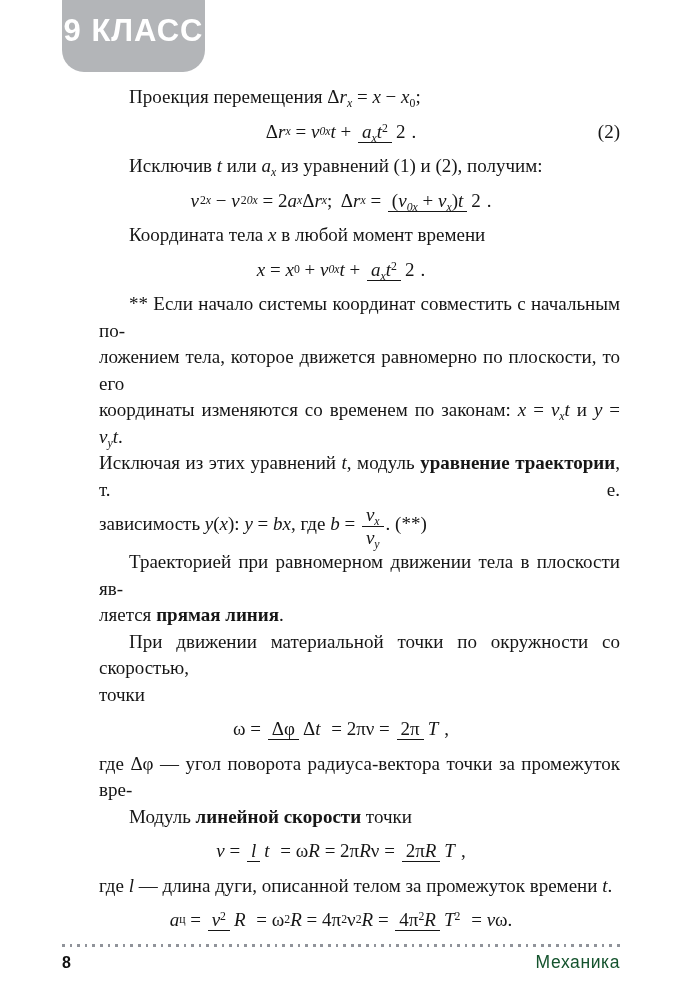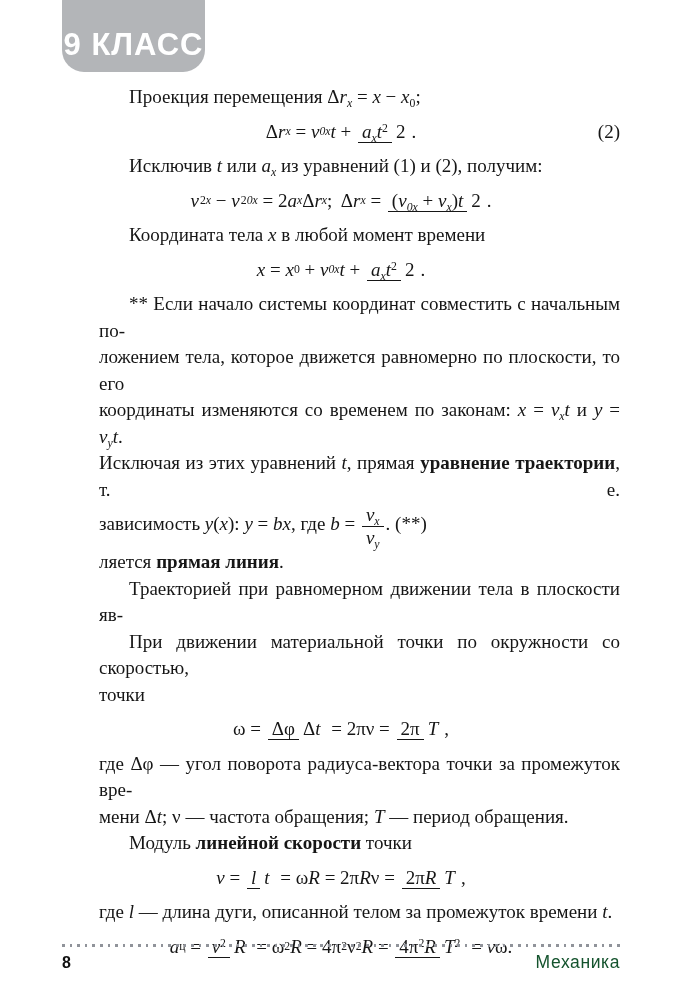--- a/index.html
+++ b/index.html
@@ -19,21 +19,21 @@
     background:#b3b5b8;
     border-radius:22px;
     display:flex;align-items:flex-end;justify-content:center;
   }
   .badge-label{
     font-family:"Liberation Sans", sans-serif;
     font-weight:700;
     font-size:31px;
     letter-spacing:1px;
     color:#ffffff;
-    padding-bottom:9px;
+    padding-bottom:23px;
   }
   
   .doc{
     position:absolute;left:62px;top:84px;width:558px;
     font-size:19px;line-height:26.5px;
   }
   .para{margin:0;}
   .line{text-align:justify;text-align-last:left;margin-left:37px;}
   .line.just{text-align-last:justify;}
   .line.ind{text-indent:30px;}
@@ -109,40 +109,39 @@
       <div class="para">
         <div class="line ind"><span class="rm">Координата тела </span><span class="it">x</span><span class="rm"> в любой момент времени</span></div>
       </div>
       <div class="eq">
         <span class="eqc"><span class="it">x</span><span class="rm"> = </span><span class="it">x</span><span class="sb rm">0</span><span class="rm"> + </span><span class="it">v</span><span class="sb it">0x</span><span class="it">t</span><span class="rm"> + </span><span class="frac"><span class="num"><span class="it">a</span><span class="sb it">x</span><span class="it">t</span><span class="sp rm">2</span></span><span class="den"><span class="rm">2</span></span></span><span class="rm">.</span></span>
       </div>
       <div class="para">
         <div class="line just ind"><span class="rm">** Если начало системы координат совместить с начальным по-</span></div>
         <div class="line just"><span class="rm">ложением тела, которое движется равномерно по плоскости, то его</span></div>
         <div class="line just"><span class="rm">координаты изменяются со временем по законам: </span><span class="it">x</span><span class="rm"> = </span><span class="it">v</span><span class="sb it">x</span><span class="it">t</span><span class="rm"> и </span><span class="it">y</span><span class="rm"> = </span><span class="it">v</span><span class="sb it">y</span><span class="it">t</span><span class="rm">.</span></div>
-        <div class="line just"><span class="rm">Исключая из этих уравнений </span><span class="it">t</span><span class="rm">, прямая </span><span class="bd">уравнение траектории</span><span class="rm">, т. е.</span></div>
+        <div class="line just"><span class="rm">Исключая из этих уравнений </span><span class="it">t</span><span class="rm">, модуль </span><span class="bd">уравнение траектории</span><span class="rm">, т. е.</span></div>
         <div class="line"><span class="rm">зависимость </span><span class="it">y</span><span class="rm">(</span><span class="it">x</span><span class="rm">): </span><span class="it">y</span><span class="rm"> = </span><span class="it">bx</span><span class="rm">, где  </span><span class="it">b</span><span class="rm"> = </span><span class="frac">
             <span class="num"><span class="it">v</span><span class="sb it">x</span></span>
             <span class="den"><span class="it">v</span><span class="sb it">y</span></span>
           </span><span class="rm">. (**)</span></div>
       </div>
       <div class="para">
+        <div class="line just ind"><span class="rm">Траекторией при равномерном движении тела в плоскости яв-</span></div>
         <div class="line"><span class="rm">ляется </span><span class="bd">прямая линия</span><span class="rm">.</span></div>
-        <div class="line just ind"><span class="rm">Траекторией при равномерном движении тела в плоскости яв-</span></div>
       </div>
       <div class="para">
         <div class="line just ind"><span class="rm">При движении материальной точки по окружности со скоростью,</span></div>
         <div class="line"><span class="rm">точки</span></div>
       </div>
       <div class="eq">
         <span class="eqc"><span class="rm">ω = </span><span class="frac"><span class="num"><span class="rm">Δφ</span></span><span class="den"><span class="rm">Δ</span><span class="it">t</span></span></span><span class="rm"> = 2πν = </span><span class="frac"><span class="num"><span class="rm">2π</span></span><span class="den"><span class="it">T</span></span></span><span class="rm">,</span></span>
       </div>
       <div class="para">
         <div class="line just"><span class="rm">где  Δφ — угол поворота радиуса-вектора точки за промежуток вре-</span></div>
-        <div class="line"><span class="rm">мени Δ</span><span class="it">t</span><span class="rm">;  ν — частота обращения; </span><span class="it">T</span><span class="rm"> — период обращения.</span></div>
       </div>
       <div class="para">
         <div class="line ind"><span class="rm">Модуль </span><span class="bd">линейной скорости</span><span class="rm"> точки</span></div>
       </div>
       <div class="eq">
         <span class="eqc"><span class="it">v</span><span class="rm"> = </span><span class="frac"><span class="num"><span class="it">l</span></span><span class="den"><span class="it">t</span></span></span><span class="rm"> = ω</span><span class="it">R</span><span class="rm"> = 2π</span><span class="it">R</span><span class="rm">ν = </span><span class="frac"><span class="num"><span class="rm">2π</span><span class="it">R</span></span><span class="den"><span class="it">T</span></span></span><span class="rm">,</span></span>
       </div>
       <div class="para">
         <div class="line"><span class="rm">где </span><span class="it">l</span><span class="rm"> — длина дуги, описанной телом за промежуток времени </span><span class="it">t</span><span class="rm">.</span></div>
       </div>

